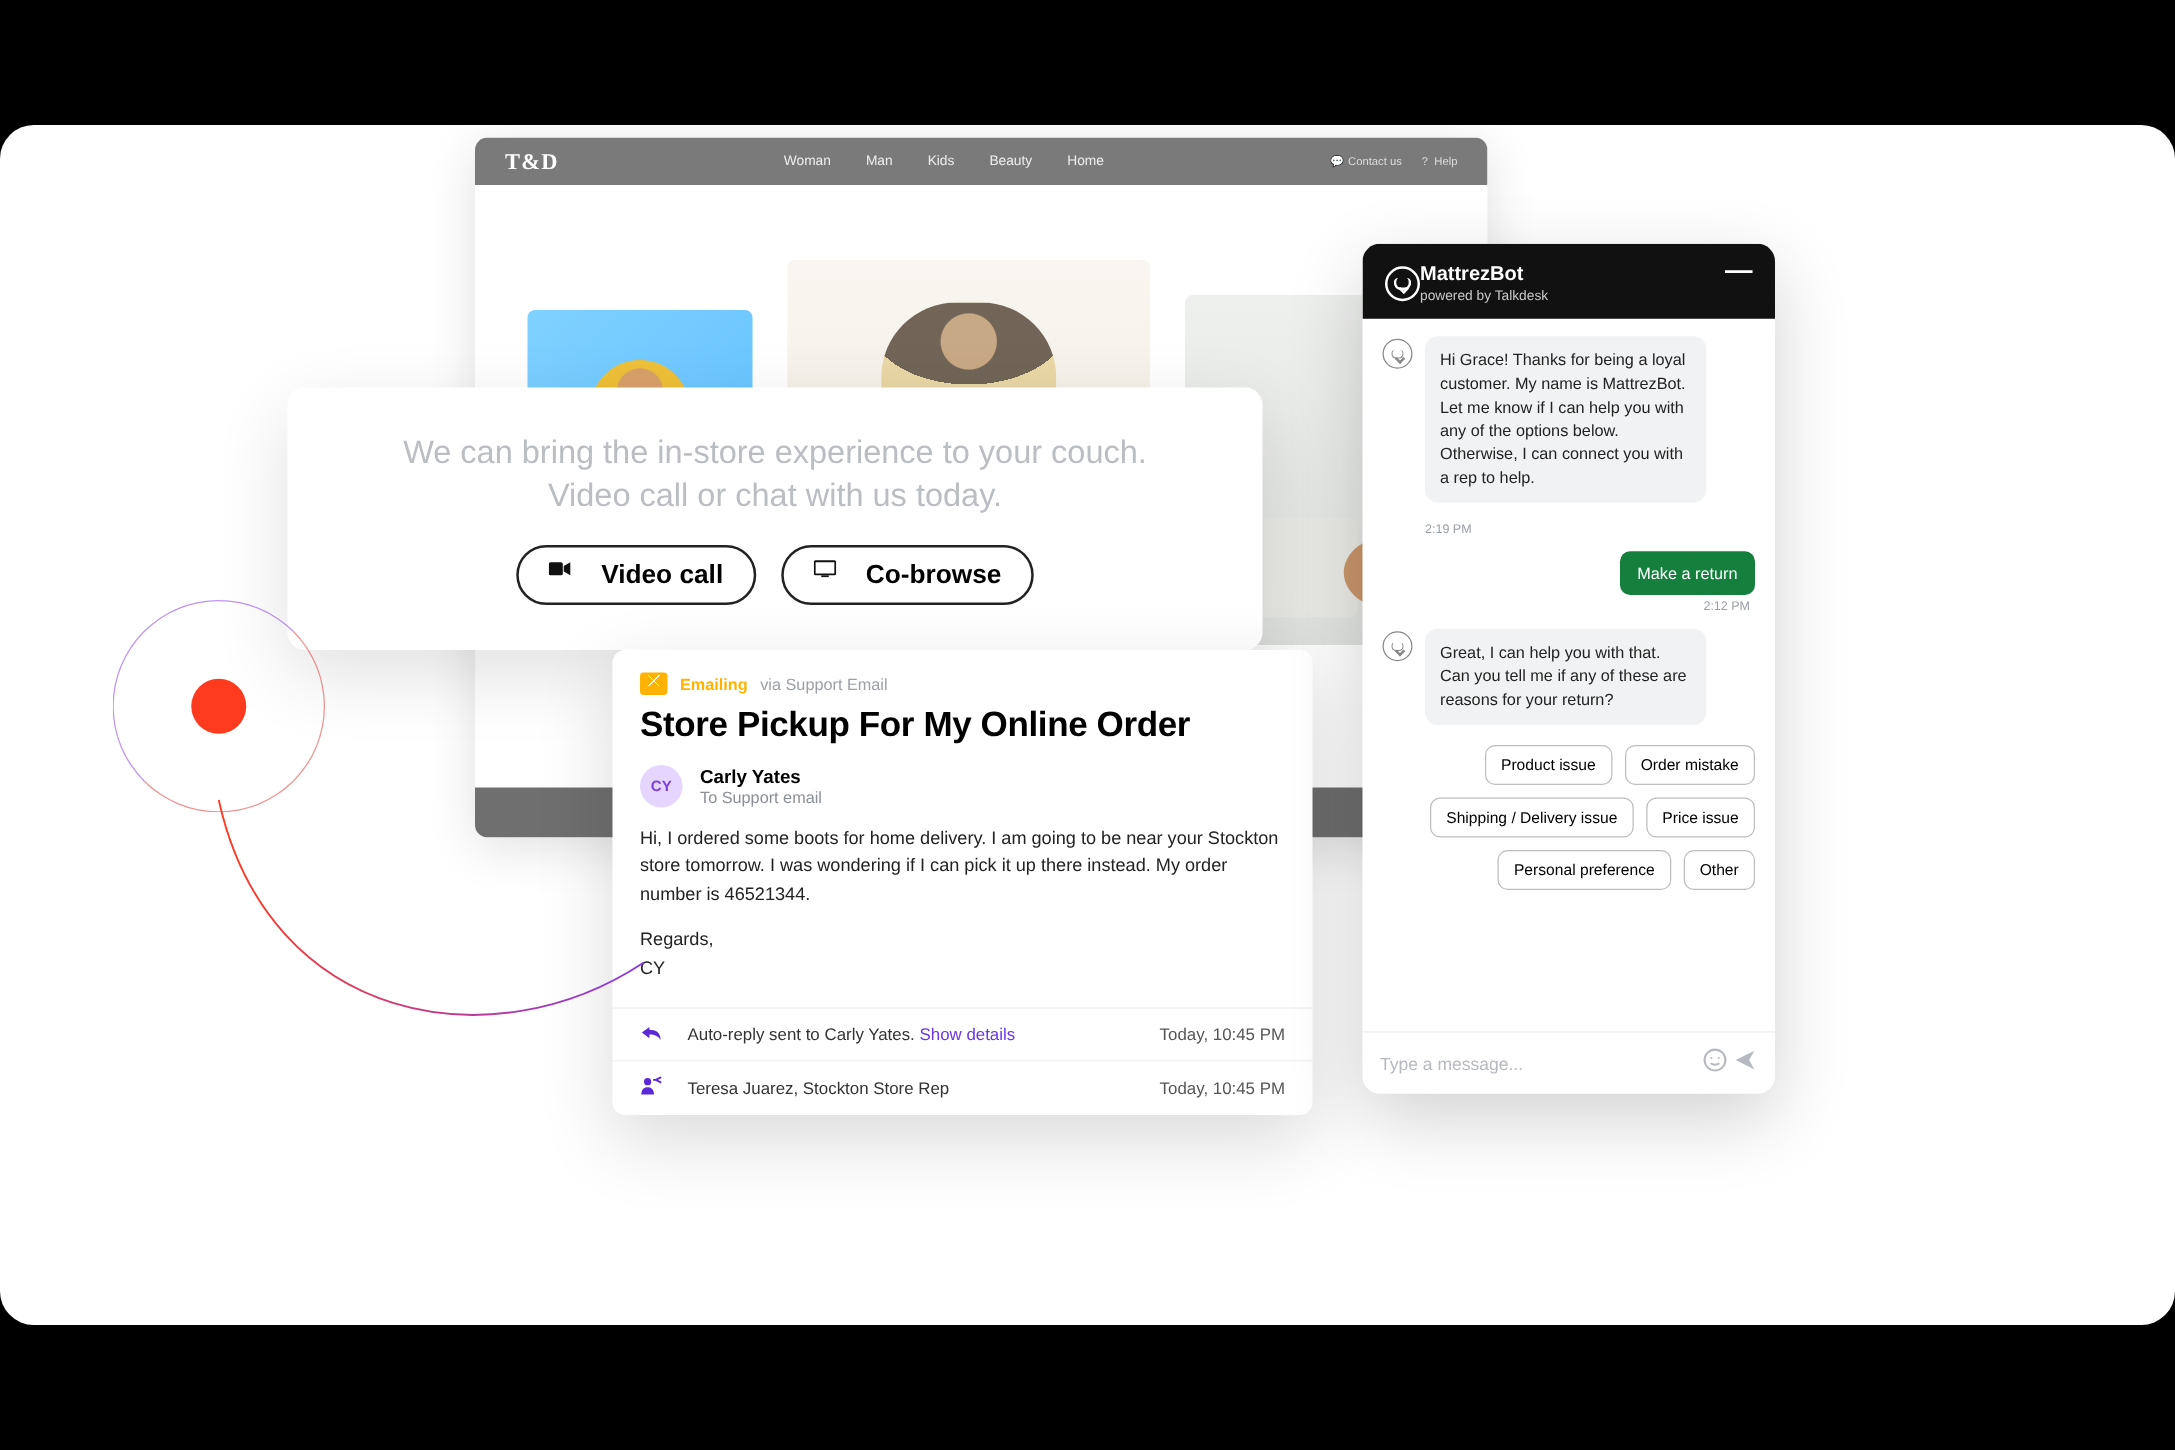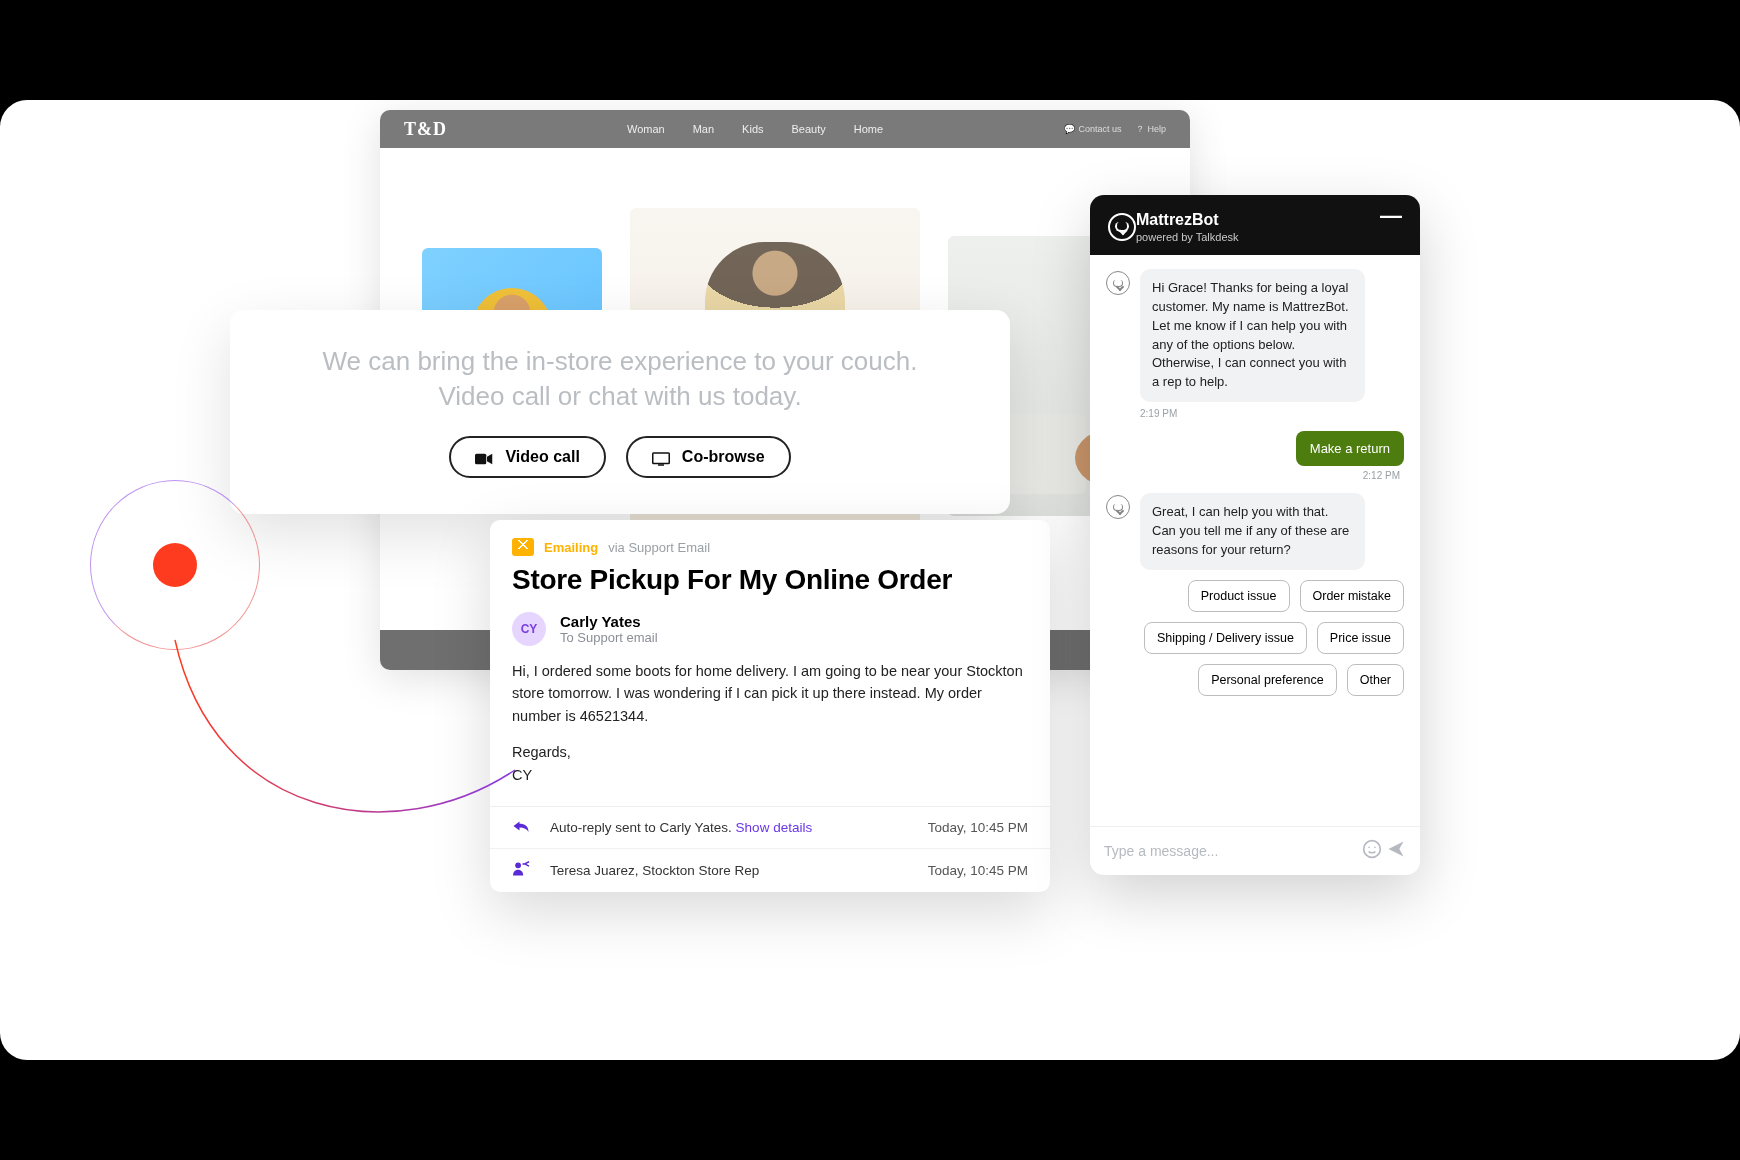--- a/index.html
+++ b/index.html
@@ -22,21 +22,21 @@
 .tile2::after { content:""; position:absolute; left:50%; top:10%; width:140px; height:260px; transform:translateX(-50%); background: radial-gradient(circle at 50% 12%, #b58a5a 0 22px, transparent 23px), radial-gradient(ellipse 80px 50px at 50% 6%, #3a2a1a 0 100%, transparent), linear-gradient(#e8d090,#d8c070); border-radius: 60px 60px 20px 20px; opacity:.7;}
 .tile3 { width: 230px; height: 280px; background: linear-gradient(180deg,#eef0ee 0%,#dfe2de 100%); margin-top: 28px; position:relative; }
 .tile3::after { content:""; position:absolute; left:55%; bottom:10%; width:80px; height:60px; background:#c8956a; border-radius:50%; }
 .tile3::before { content:""; position:absolute; left:8%; bottom:8%; width:120px; height:80px; background:#e8e8e4; border-radius:6px; }
 .ecom-strip { position:absolute; left:0; right:0; bottom:0; height:40px; background:#6f6f6f; }
 
 
 .promo { position: absolute; top: 210px; left: 230px; width: 780px; background: #fff; border-radius: 14px; box-shadow: 0 20px 60px rgba(0,0,0,0.12); padding: 34px 40px 36px; text-align: center; }
 .promo-text { color: #babec2; font-size: 26px; line-height: 1.35; font-weight: 400; }
 .promo-buttons { margin-top: 22px; display: flex; justify-content: center; gap: 20px; }
-.pill { border: 2px solid #222; border-radius: 999px; padding: 10px 24px; font-size: 16px; font-weight: 600; background: #fff; display: inline-flex; align-items: flex-end; gap: 12px; cursor: pointer; }
+.pill { border: 2px solid #222; border-radius: 999px; padding: 10px 24px; font-size: 21px; font-weight: 600; background: #fff; display: inline-flex; align-items: flex-start; gap: 24px; cursor: pointer; }
 
 
 .email { position: absolute; top: 420px; left: 490px; width: 560px; background: #fff; border-radius: 10px; box-shadow: 0 20px 60px rgba(0,0,0,0.15); overflow: hidden; }
 .email-top { padding: 18px 22px 0; }
 .email-meta { display: flex; align-items: center; gap: 10px; font-size: 13px; }
 .mail-icon { width: 22px; height: 18px; background: #ffb300; border-radius: 3px; position: relative; }
 .mail-icon::after { content:""; position:absolute; left:2px; right:2px; top:2px; height:9px; background:linear-gradient(135deg,transparent 48%,#fff 48% 52%,transparent 52%), linear-gradient(45deg,transparent 48%,#fff 48% 52%,transparent 52%); }
 .emailing-label { color: #ffb300; font-weight: 700; }
 .via-label { color: #9aa0a6; }
 .email-subject { font-size: 28px; font-weight: 800; margin-top: 8px; letter-spacing: -0.3px; }
@@ -56,27 +56,27 @@
 
 .chat { position: absolute; top: 95px; left: 1090px; width: 330px; height: 680px; background:#fff; border-radius: 14px; box-shadow: 0 20px 60px rgba(0,0,0,0.18); display:flex; flex-direction:column; overflow:hidden; }
 .chat-header { background:#111; color:#fff; padding: 16px 18px 12px; display:flex; align-items:flex-start; gap:0; }
 .bot-avatar-h { width:28px; height:28px; border:2px solid #fff; border-radius:50%; display:flex; align-items:center; justify-content:center; margin-top:2px; }
 .bot-glyph { width:14px; height:10px; border:2px solid currentColor; border-radius: 6px 6px 8px 8px; border-top:none; position:relative; }
 .bot-glyph::after{content:""; position:absolute; left:3px; bottom:-4px; width:4px; height:4px; border-left:2px solid currentColor; border-bottom:2px solid currentColor; transform:rotate(-45deg);}
 .chat-title { font-weight:700; font-size:16px; }
 .chat-sub { font-size:11px; color:#c9c9c9; margin-top:2px; }
 .chat-min { margin-left:auto; font-size:22px; font-weight:700; line-height:10px; cursor:pointer; }
 .chat-body { flex:1; padding: 14px 16px; overflow:auto; }
-.msg-row { display:flex; gap:10px; margin-bottom:6px; }
+.msg-row { display:flex; gap:10px; margin-bottom:16px; }
 .bot-avatar-s { width:24px; height:24px; border:1.5px solid #888; border-radius:50%; display:flex; align-items:center; justify-content:center; color:#888; flex:0 0 auto; margin-top:2px;}
 .bot-avatar-s .bot-glyph{ width:10px; height:7px; border-width:1.5px;}
 .bubble-bot { background:#f1f2f3; border-radius:10px; padding:10px 12px; font-size:13px; color:#222; max-width: 225px; line-height:1.45; }
 .ts { font-size:10px; color:#9aa0a6; margin: 4px 0 12px 34px; }
 .ts.right { text-align:right; margin: 4px 4px 12px 0; }
-.bubble-user { background:#4d7c0f; color:#fff; border-radius:8px; padding: 10px 14px; font-size:13px; margin-left:auto; display:inline-block; }
+.bubble-user { background:#15803d; color:#fff; border-radius:8px; padding: 10px 14px; font-size:13px; margin-left:auto; display:inline-block; }
 .row-right { display:flex; justify-content:flex-end; }
 .chips { display:flex; flex-wrap:wrap; gap:10px; justify-content:flex-end; margin-top: 10px; }
 .chip { border:1px solid #bdbdbd; border-radius:8px; padding:8px 12px; font-size:12.5px; background:#fff; cursor:pointer; }
 .chat-input { border-top:1px solid #eee; display:flex; align-items:center; padding: 12px 14px; gap:4px; }
 .chat-input input { flex:1; border:none; outline:none; font-size:14px; color:#333; }
 .chat-input input::placeholder{ color:#b6bac0; }
 .icon-btn { color:#b6bac0; cursor:pointer; }
 
 
 .orbit { position:absolute; top: 380px; left: 90px; width: 170px; height: 170px; }

